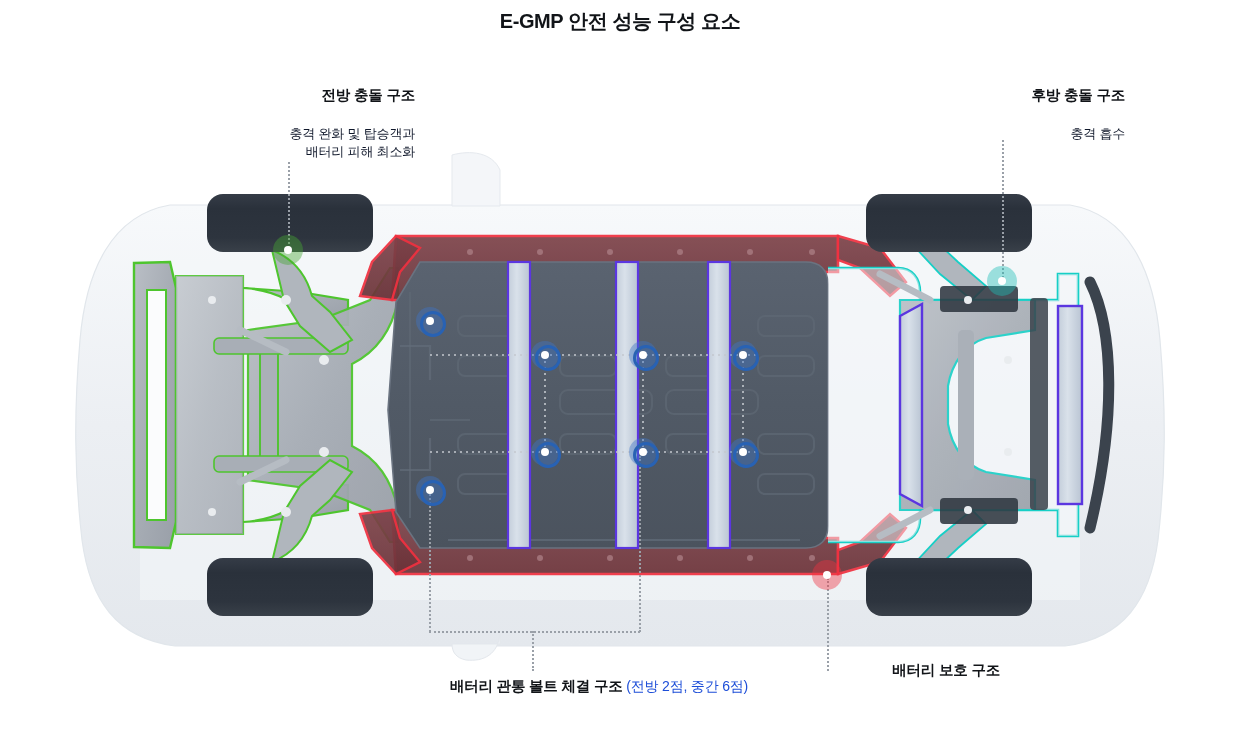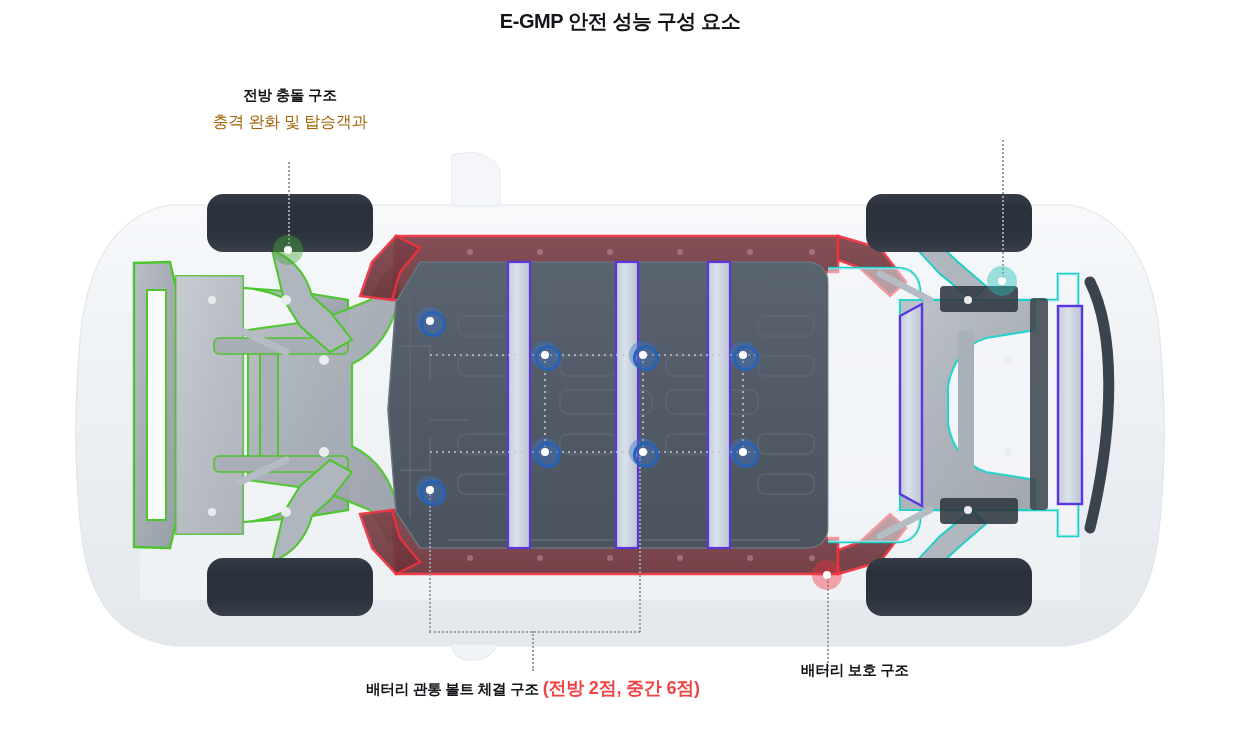--- a/index.html
+++ b/index.html
@@ -15,24 +15,24 @@
 
   
   .page-title{
     position:absolute;left:0;top:8px;width:1240px;
     text-align:center;
     font-size:20px;font-weight:700;letter-spacing:-.4px;
     color:#111418;
   }
 
   
-  .callout{position:absolute;text-align:center;line-height:1.42;}
+  .callout{position:absolute;text-align:right;line-height:1.42;}
   .callout .ttl{font-size:14.5px;font-weight:700;color:#111418;letter-spacing:-.2px;}
-  .callout .ttl .sub-paren{font-weight:700;color:#ef4444;font-size:18px;}
-  .callout .desc{font-size:16px;font-weight:400;color:#a16207;letter-spacing:-.2px;margin-top:5px;}
+  .callout .ttl .sub-paren{font-weight:400;color:#1d4ed8;font-size:14px;}
+  .callout .desc{font-size:13px;font-weight:400;color:#0f172a;letter-spacing:-.2px;margin-top:19px;}
   .callout .desc div{white-space:nowrap;}
 
   #callout-front{left:165px;top:85px;width:250px;}
   #callout-rear{left:885px;top:85px;width:240px;}
   #callout-bolt{left:318px;top:676px;width:430px;}
   #callout-side{left:710px;top:660px;width:290px;}
 
   
   .lead-v{position:absolute;width:0;border-left:2px dotted #9aa0a8;}
   .lead-h{position:absolute;height:0;border-top:2px dotted #9aa0a8;}
@@ -375,23 +375,32 @@
     <span class="ring"></span>
     <span class="core"></span>
   </div>
 
   <div class="callout" id="callout-front">
     <div class="ttl">
       <span>전방 충돌 구조</span>
     </div>
     <div class="desc">
       <div>충격 완화 및 탑승객과</div>
-    </div>
-  </div>
-
+      <div>배터리 피해 최소화</div>
+    </div>
+  </div>
+
+  <div class="callout" id="callout-rear">
+    <div class="ttl">
+      <span>후방 충돌 구조</span>
+    </div>
+    <div class="desc">
+      <div>충격 흡수</div>
+    </div>
+  </div>
 
   <div class="callout" id="callout-bolt">
     <div class="ttl">
       <span>배터리 관통 볼트 체결 구조</span>
       <span class="sub-paren">(전방 2점, 중간 6점)</span>
     </div>
   </div>
 
   <div class="callout" id="callout-side">
     <div class="ttl">

